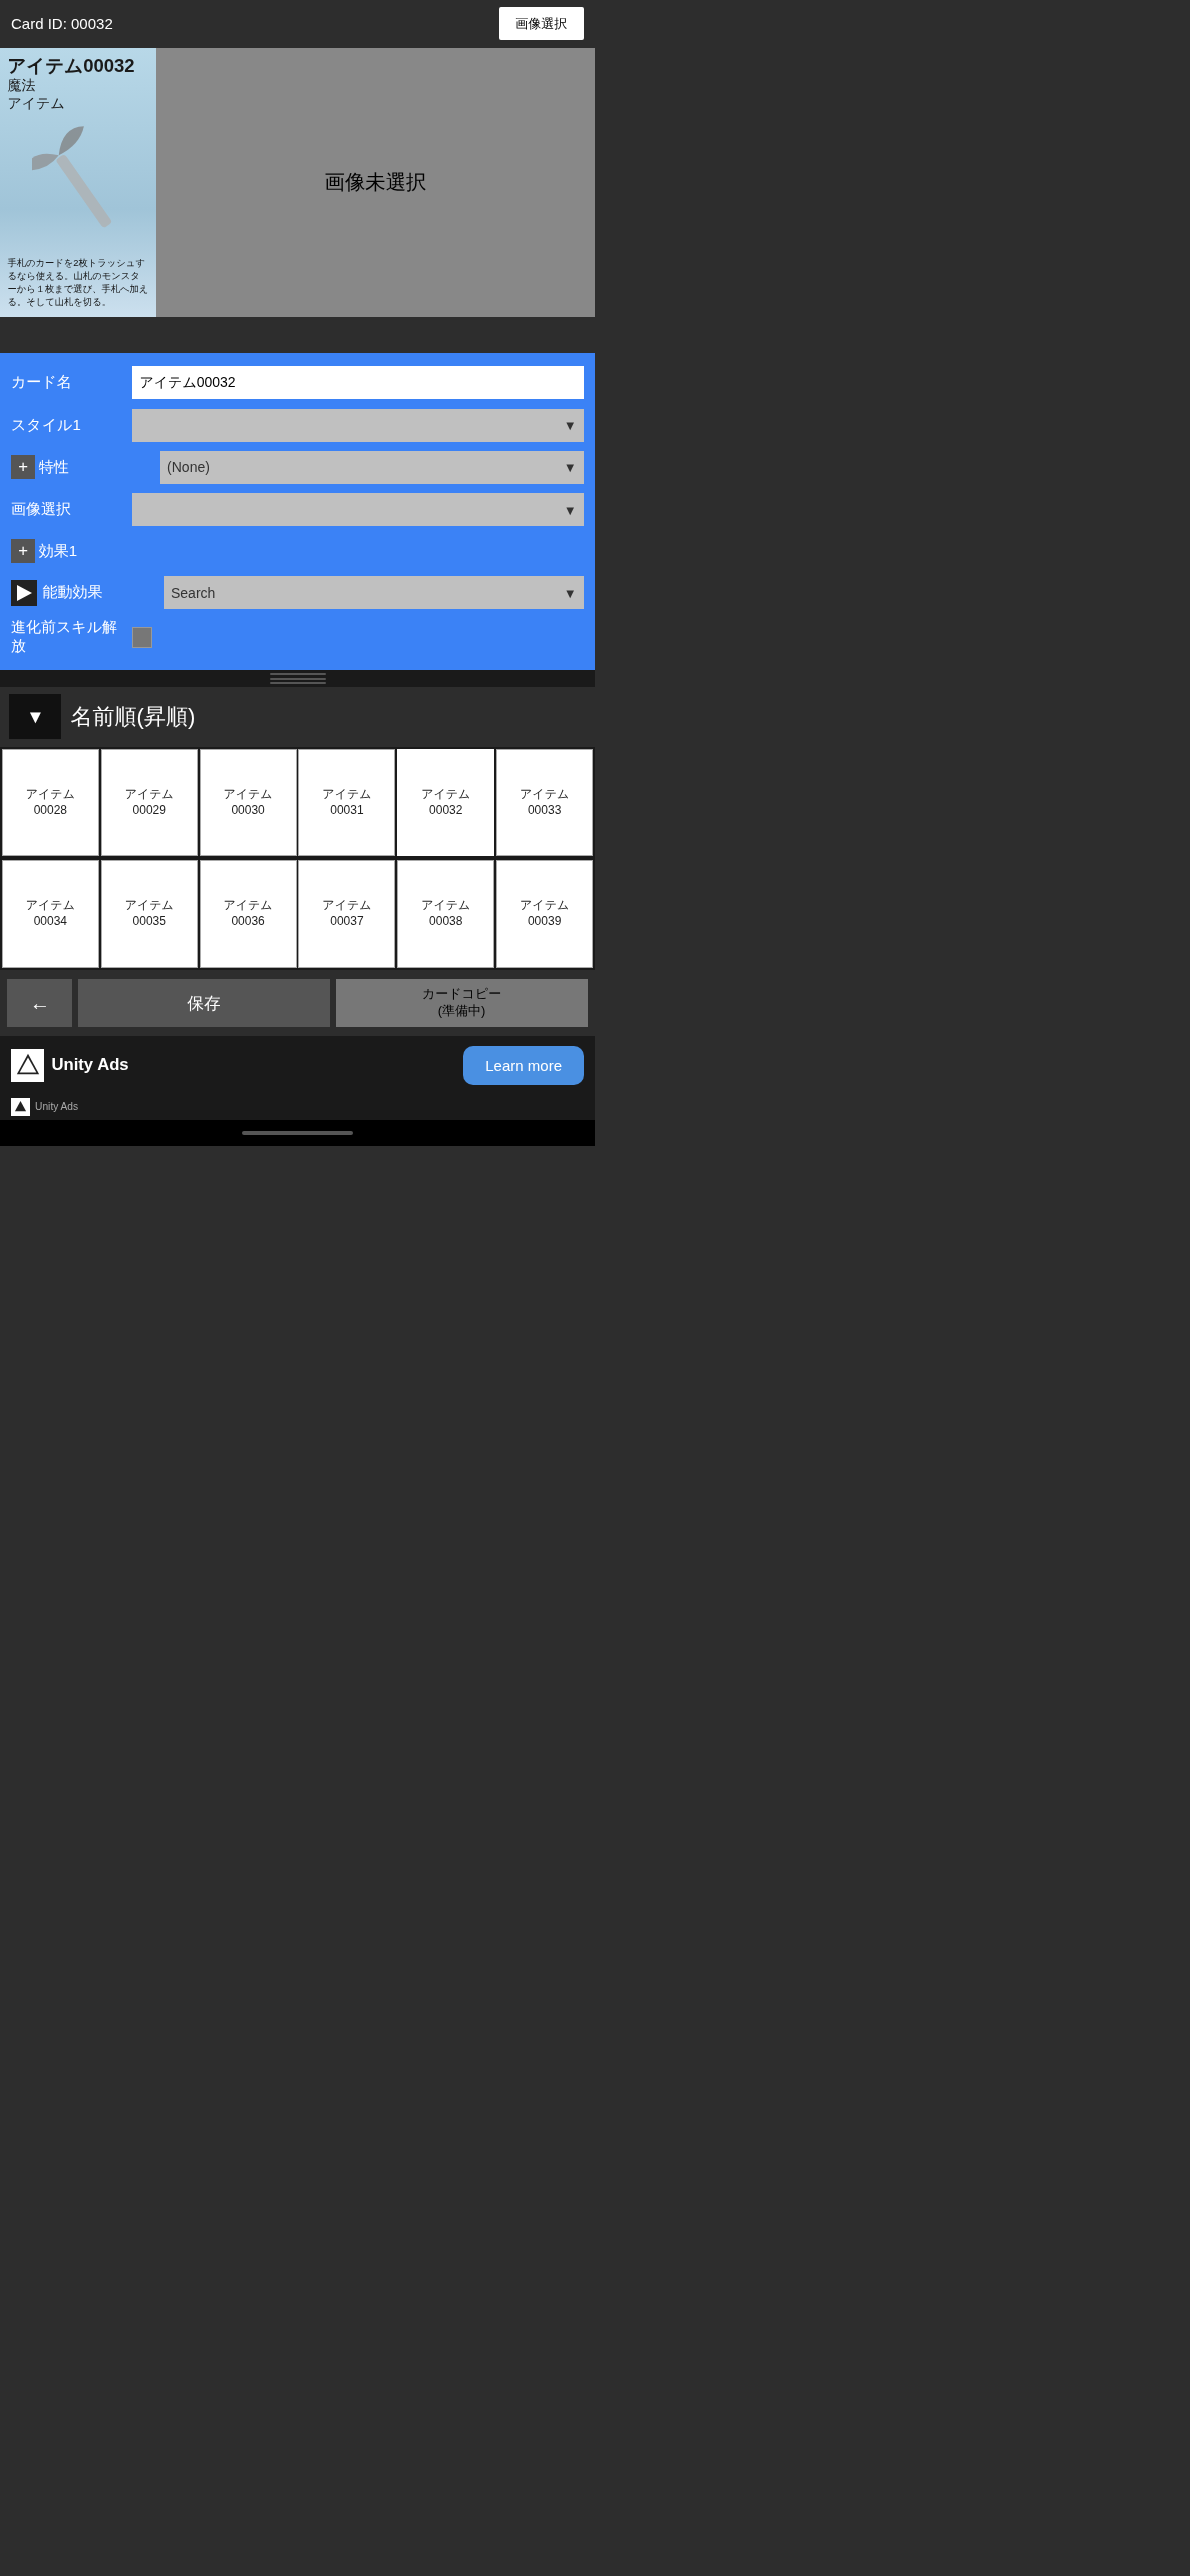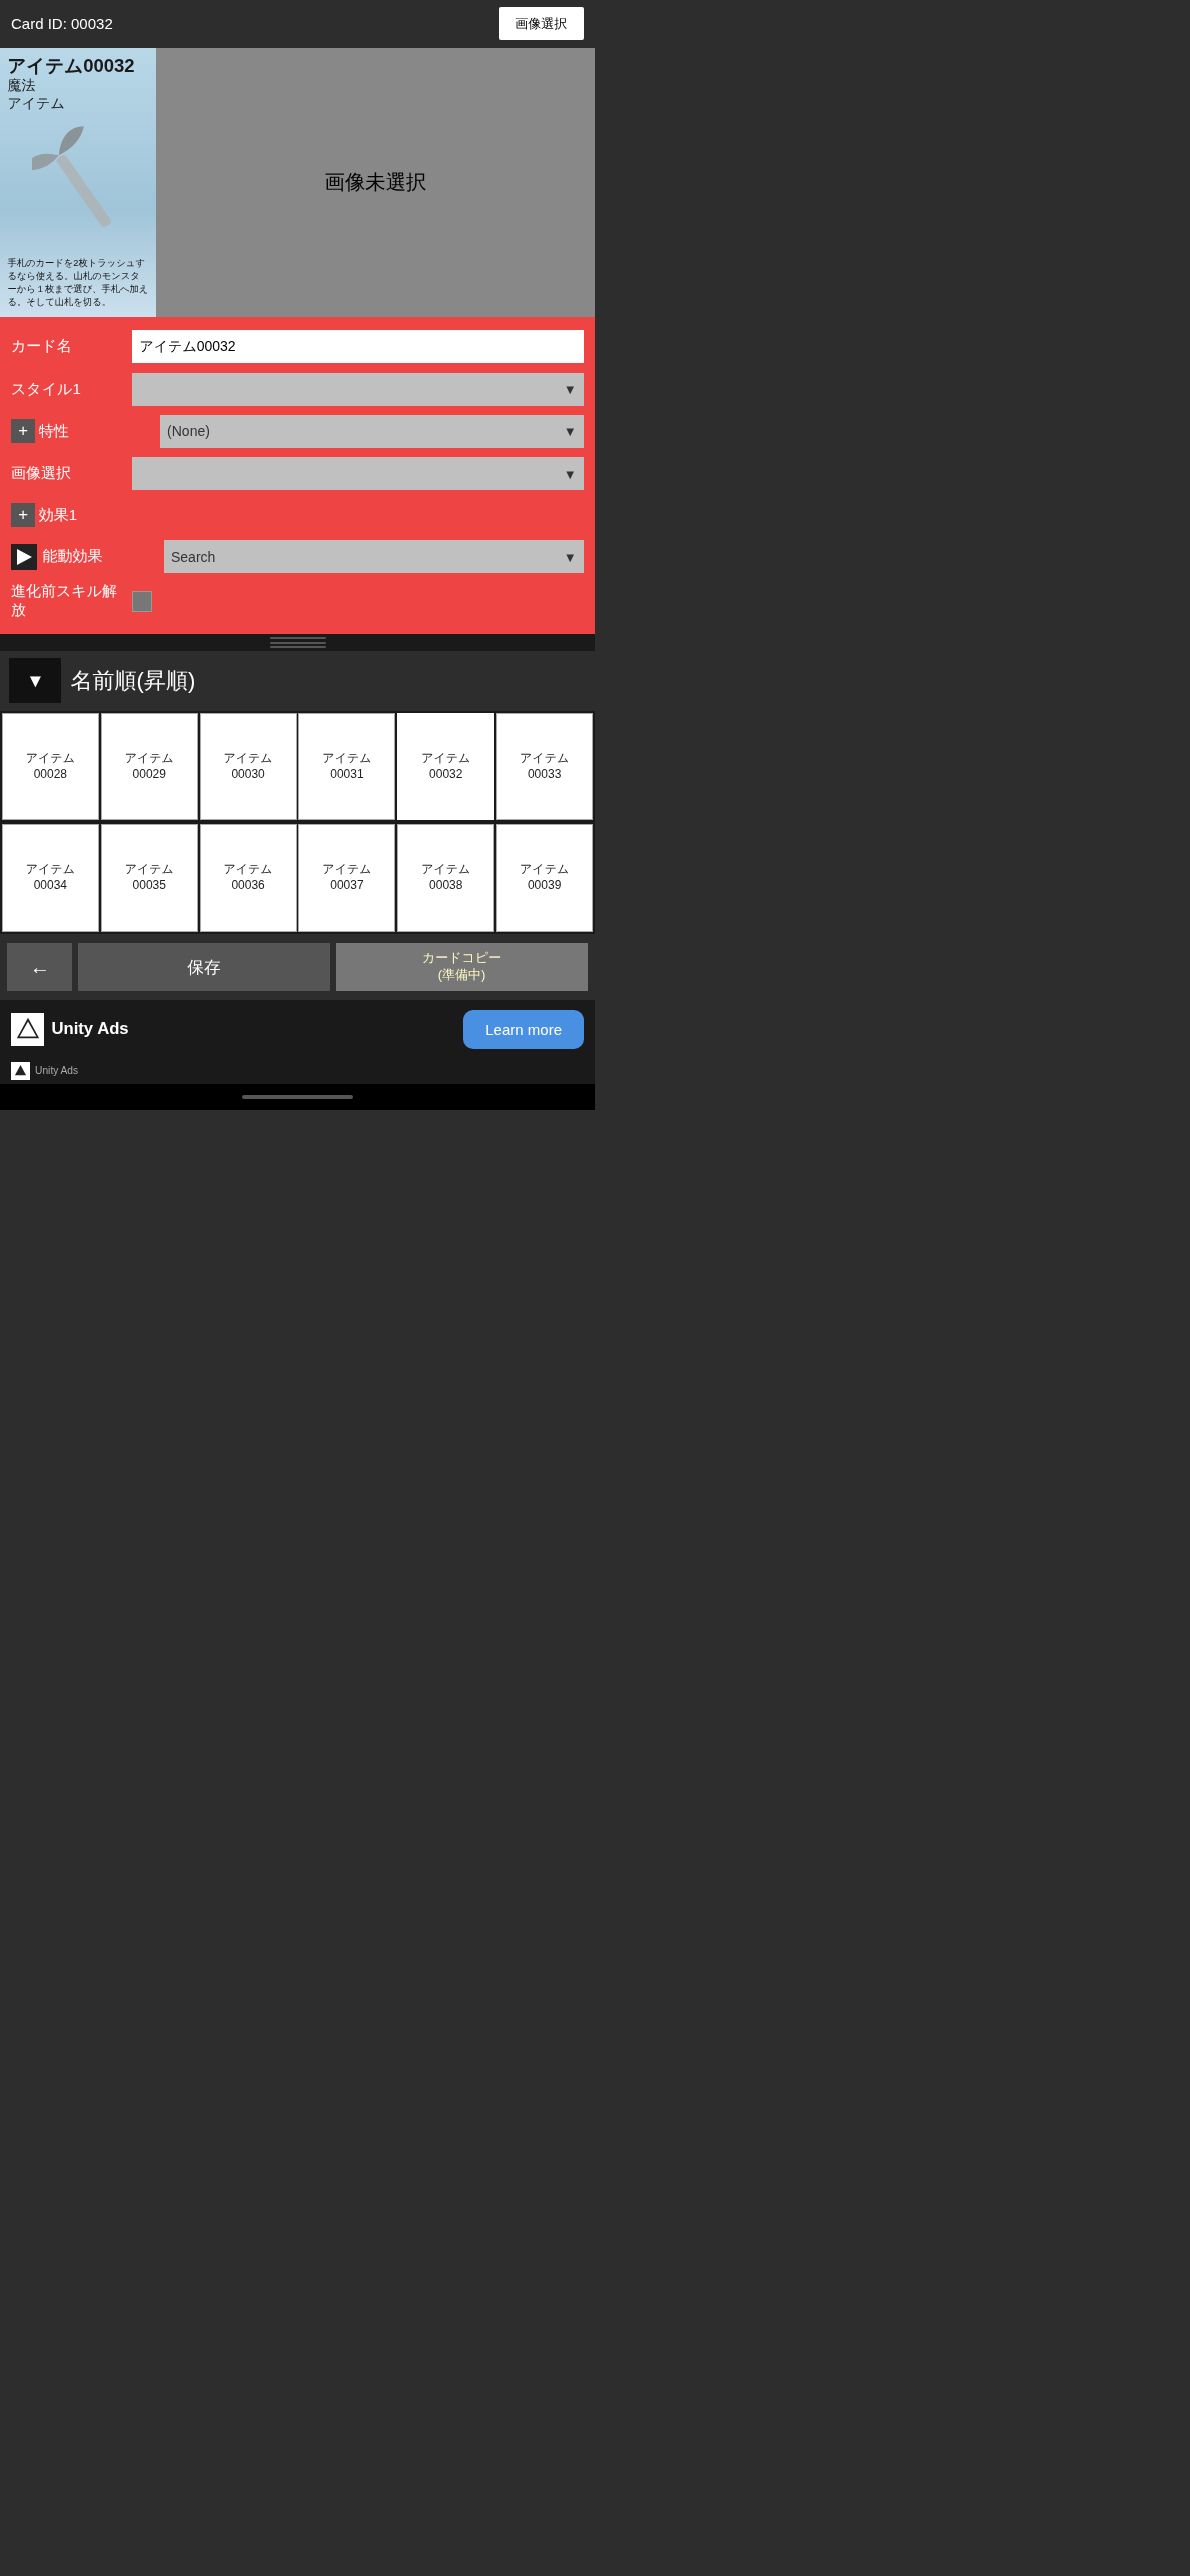--- a/index.html
+++ b/index.html
@@ -87,22 +87,23 @@
       justify-content: center;
     }
 
     .no-image-text {
       font-size: 20.4px;
       color: #000000;
     }
 
     
     .form-section {
-      background: #ef4444;
+      background: #3b82f6;
       padding: 9.3px 0;
+      margin-top: 36px;
     }
 
     .form-row {
       display: flex;
       align-items: center;
       padding: 4.6px 11px;
       min-height: 41px;
     }
 
     .form-label {
@@ -301,21 +302,21 @@
       border: none;
       font-size: 16.7px;
       cursor: pointer;
       margin: 0 5.6px;
     }
 
     .copy-btn {
       flex: 1;
       height: 48px;
       background: #777;
-      color: #fef9c3;
+      color: #000000;
       border: none;
       font-size: 13px;
       cursor: pointer;
       line-height: 1.3;
       text-align: center;
     }
 
     
     .ad-banner {
       background: #1a1a1a;

